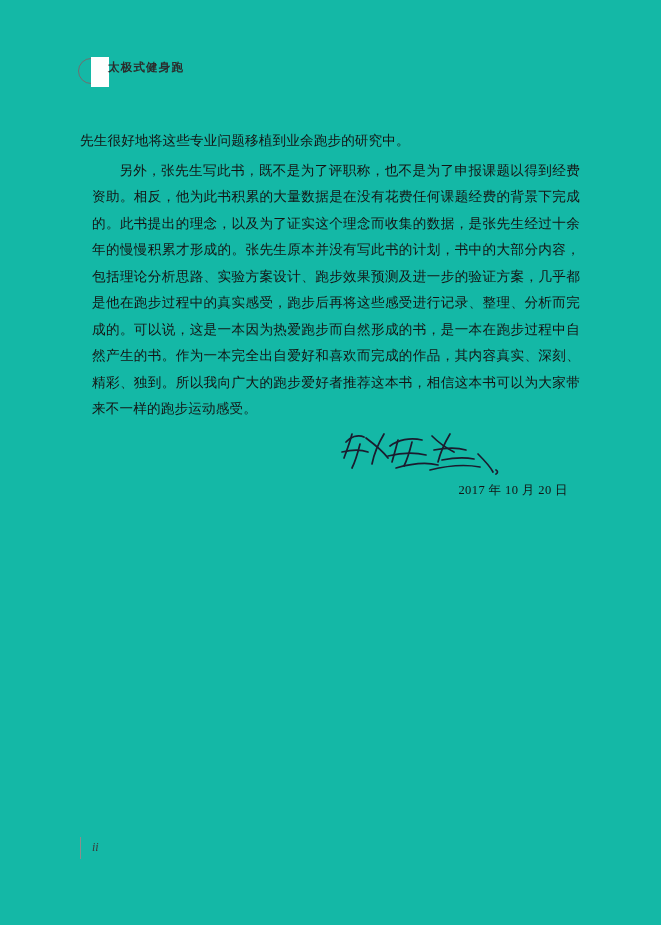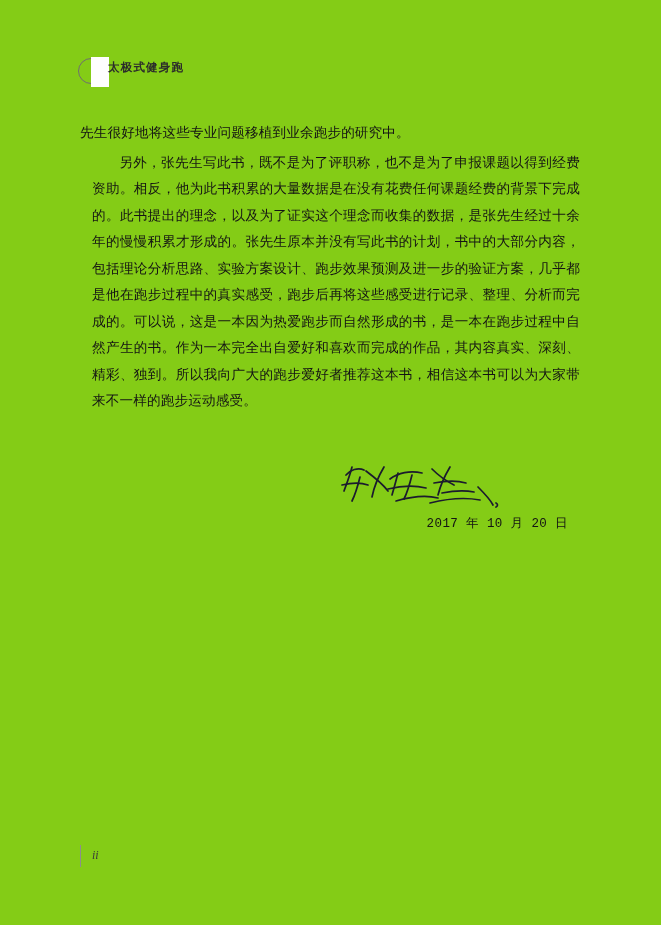--- a/index.html
+++ b/index.html
@@ -12,21 +12,21 @@
     height: 925px;
     position: relative;
     font-family: "Liberation Serif", "DejaVu Serif", serif;
     color: #1a1a1a;
     overflow: hidden;
   }
 
   .page {
     position: absolute;
     inset: 0;
-    background: #84cc16;
+    background: #14b8a6;
   }
 
   
   .header {
     position: absolute;
     top: 56px;
     left: 78px;
     right: 78px;
     height: 34px;
   }
@@ -57,21 +57,21 @@
     font-size: 11.5px;
     font-weight: bold;
     letter-spacing: 1.2px;
     color: #2b2b2b;
     white-space: nowrap;
   }
 
   
   .content {
     position: absolute;
-    top: 120px;
+    top: 128px;
     left: 80px;
     width: 500px;
   }
   .para {
     font-size: 13.6px;
     line-height: 26.5px;
     text-align: justify;
     text-justify: inter-ideograph;
     letter-spacing: 0.15px;
     margin: 0;
@@ -81,25 +81,24 @@
     margin-top: 3px;
     margin-left: 12px;
   }
   .indent {
     text-indent: 2em;
   }
 
   
   .signature-block {
     position: absolute;
-    top: 461px;
+    top: 428px;
     left: 80px;
     width: 500px;
     height: 70px;
-    font-family: Liberation Mono, monospace;
   }
   .signature {
     position: absolute;
     right: 72px;
     top: 0;
     width: 170px;
     height: 52px;
   }
   .signature svg {
     display: block;
@@ -111,21 +110,21 @@
     font-size: 12.5px;
     letter-spacing: 0.4px;
     color: #141414;
     white-space: nowrap;
   }
 
   
   .footer {
     position: absolute;
     left: 80px;
-    bottom: 56px;
+    bottom: 64px;
     width: 120px;
     height: 24px;
     margin-top: 48px;
   }
   .footer-rule {
     position: absolute;
     left: 0;
     top: 0;
     width: 1.4px;
     height: 22px;

